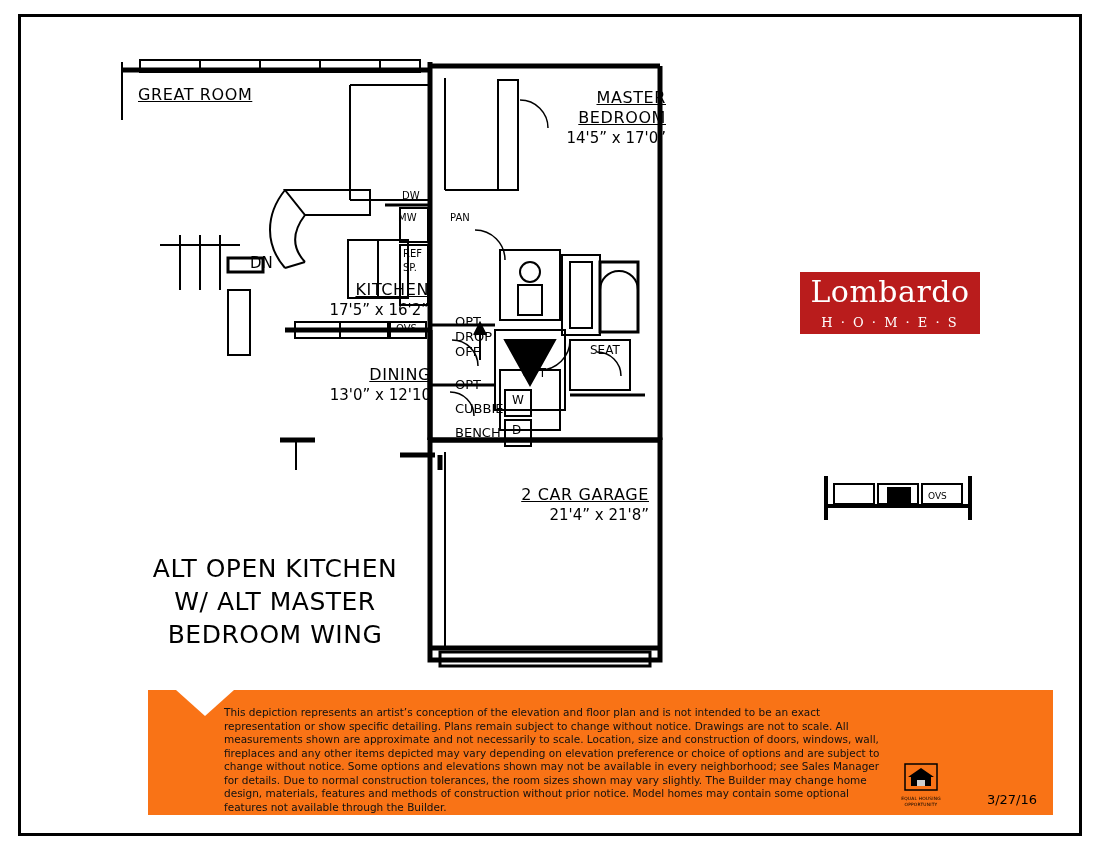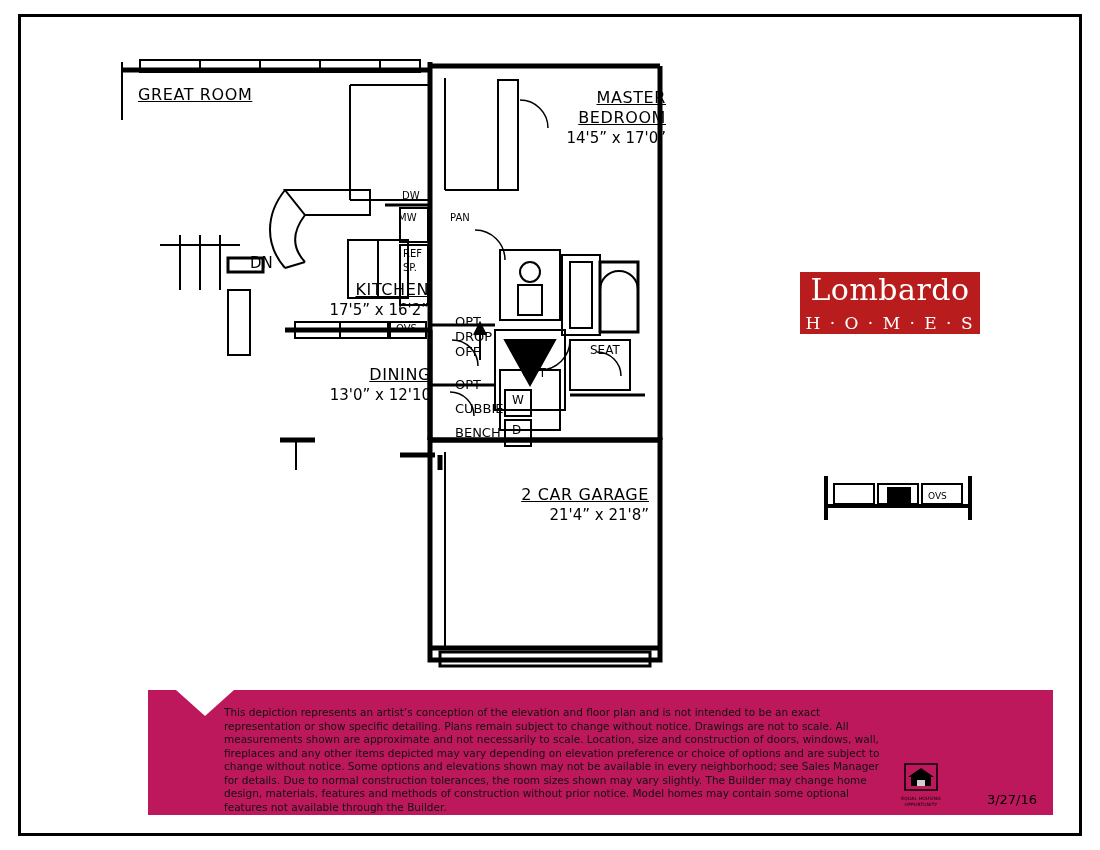--- a/index.html
+++ b/index.html
@@ -63,21 +63,21 @@
     justify-content: center;
   }
   .logo-main {
     font-family: "DejaVu Serif", serif;
     font-size: 30px;
     line-height: 32px;
     letter-spacing: 0.5px;
   }
   .logo-sub {
     font-family: "DejaVu Serif", serif;
-    font-size: 17px;
+    font-size: 13px;
     letter-spacing: 2px;
     margin-top: 7px;
   }
 
   
   .alt-caption {
     position: absolute;
     left: 110px;
     top: 552px;
     width: 330px;
@@ -122,21 +122,21 @@
   
   .win-detail { position: absolute; left: 820px; top: 470px; }
 
   
   .disclaimer {
     position: absolute;
     left: 148px;
     top: 690px;
     width: 905px;
     height: 125px;
-    background: #be185d;
+    background: #f97316;
   }
   .disclaimer .notch {
     position: absolute;
     left: 28px;
     top: 0;
     width: 0;
     height: 0;
     border-left: 29px solid transparent;
     border-right: 29px solid transparent;
     border-top: 26px solid #ffffff;
@@ -313,20 +313,25 @@
     <div class="tiny" style="left:150px; top:218px; font-size:15px;">DN</div>
     <div class="tiny" style="left:296px; top:283px;">OVS</div>
     <div class="tiny" style="left:490px; top:305px; font-size:12px;">SEAT</div>
     <div class="tiny" style="left:412px; top:355px; font-size:12px;">W</div>
     <div class="tiny" style="left:412px; top:385px; font-size:12px;">D</div>
     <div class="tiny multi" style="left:355px; top:274px; font-size:13px; line-height:15px; text-align:left;">OPT DROP OFF</div>
     <div class="tiny multi" style="left:355px; top:333px; font-size:13px; line-height:24px; text-align:left;">OPT CUBBIE BENCH</div>
     <div class="tiny" style="left:422px; top:328px; font-size:12px;">OPT</div>
   </div>
 
+  <div class="alt-caption">
+    <div>ALT OPEN KITCHEN</div>
+    <div>W/ ALT MASTER</div>
+    <div>BEDROOM WING</div>
+  </div>
 
   <div class="win-detail">
     <svg width="160" height="60" viewBox="0 0 160 60">
       <g stroke="#000" fill="none" stroke-width="2">
         <line x1="6" y1="6" x2="6" y2="50" stroke-width="4"></line>
         <line x1="150" y1="6" x2="150" y2="50" stroke-width="4"></line>
         <line x1="6" y1="36" x2="150" y2="36" stroke-width="4"></line>
         <rect x="14" y="14" width="40" height="20"></rect>
         <rect x="58" y="14" width="40" height="20"></rect>
         <rect x="102" y="14" width="40" height="20"></rect>

